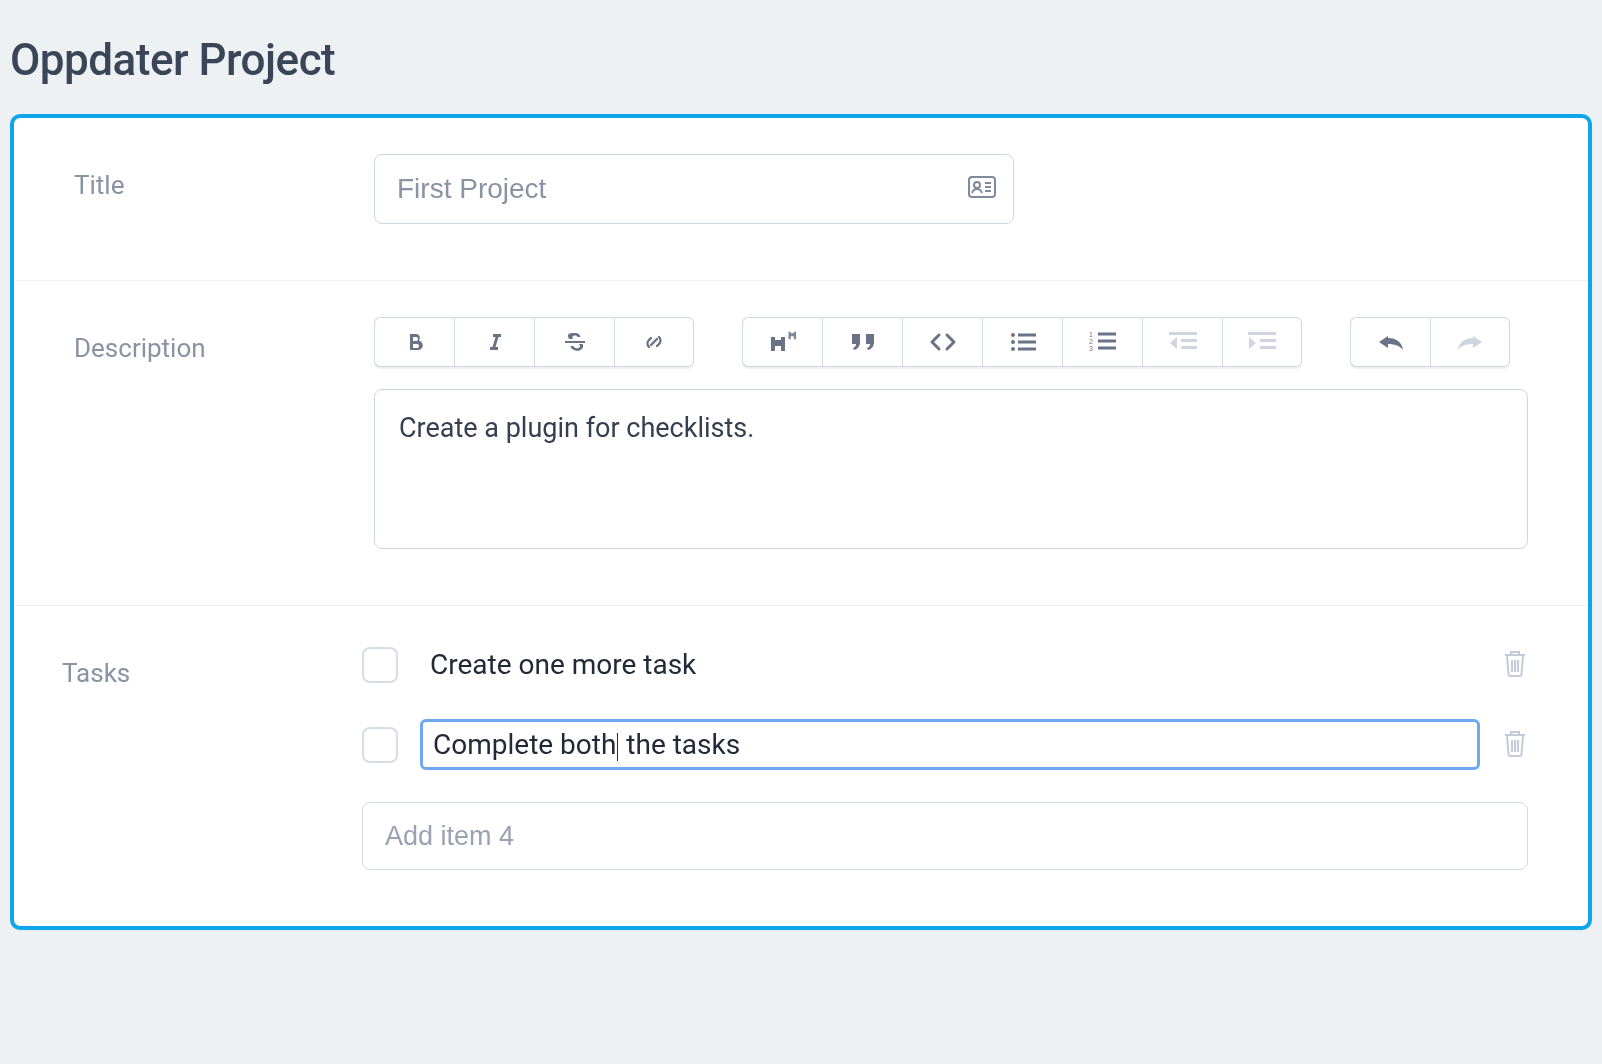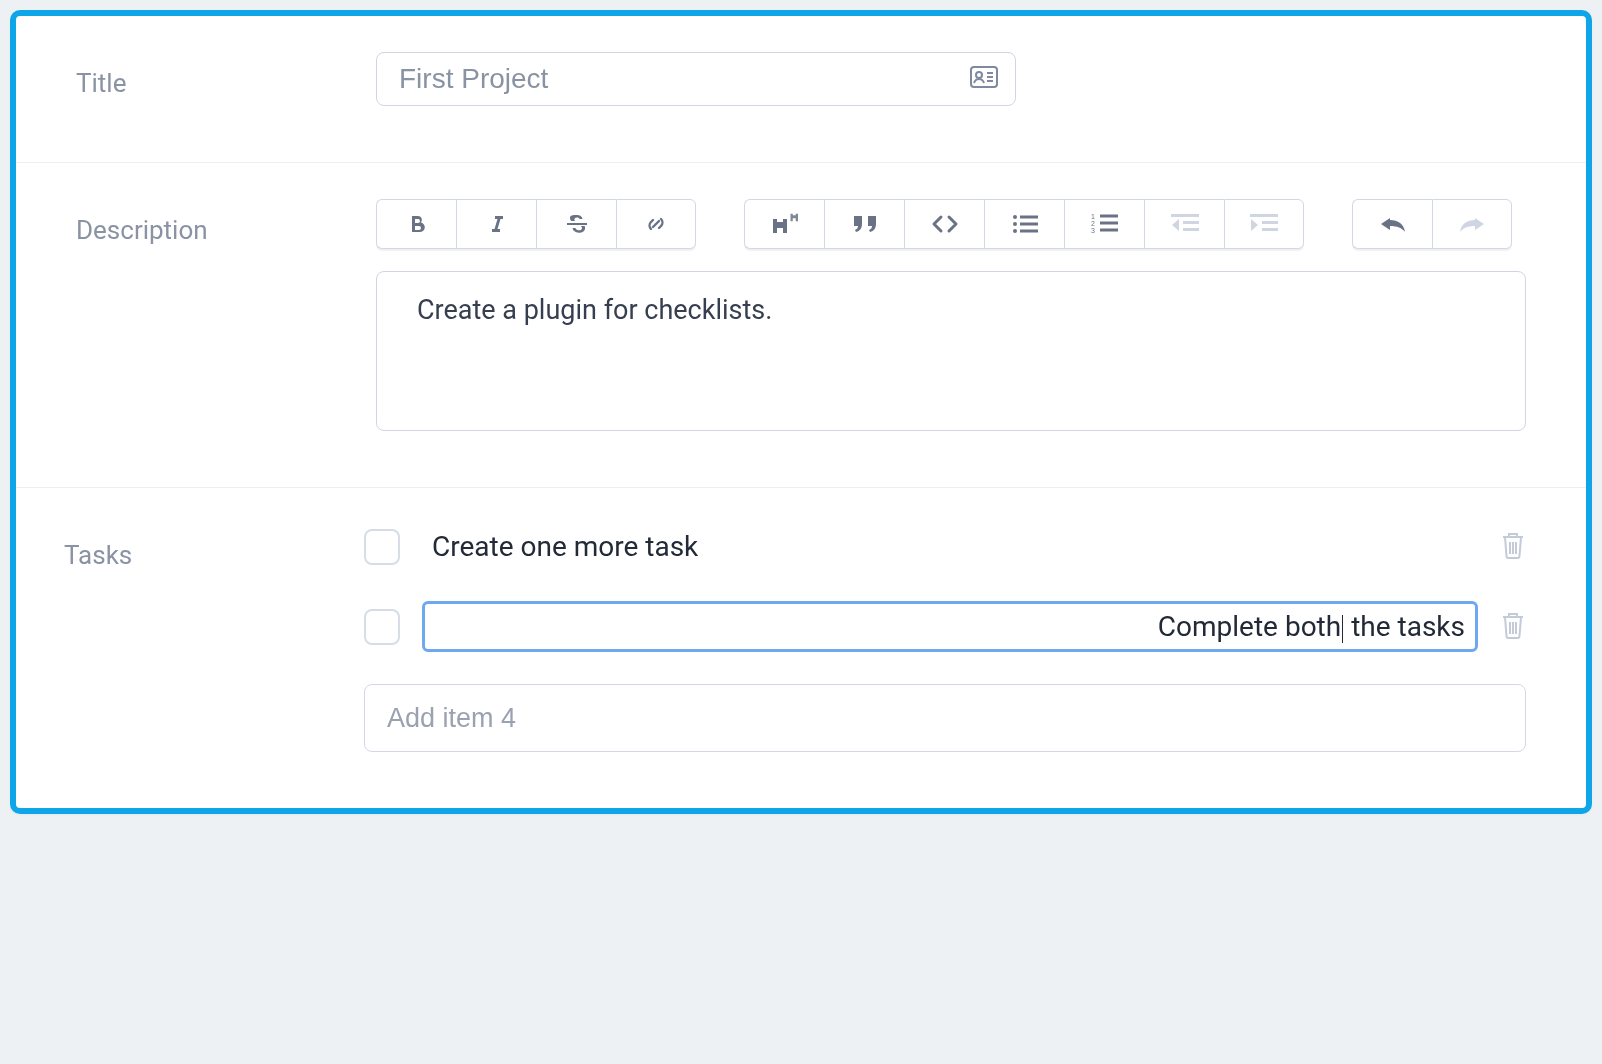--- a/index.html
+++ b/index.html
@@ -17,21 +17,21 @@
   .page-title {
     font-size: 44px;
     font-weight: 500;
     color: #3a4558;
     margin: 24px 0 28px 0;
     letter-spacing: -0.5px;
   }
   .card {
     background: #fff;
     border-radius: 10px;
-    border: 6px solid #0ea5e9;
+    border: 4px solid #0ea5e9;
     box-shadow: 0 1px 2px rgba(40,50,70,0.04);
   }
   .section {
     display: flex;
     padding: 36px 60px 56px 60px;
     border-bottom: 1px solid #eceff4;
   }
   .section:last-child { border-bottom: none; }
   .label-col {
     width: 300px;
@@ -42,21 +42,21 @@
   }
   .field-col { flex: 1; }
 
   
   .title-input-wrap {
     position: relative;
     width: 640px;
   }
   .text-input {
     width: 100%;
-    height: 54px;
+    height: 70px;
     border: 1px solid #cfd6e1;
     border-radius: 8px;
     font-size: 28px;
     color: #8a93a3;
     padding: 0 56px 0 22px;
     outline: none;
     background: #fff;
   }
   .text-input::placeholder { color: #9aa2b1; }
   .input-right-icon {
@@ -90,21 +90,21 @@
   }
   .tb-btn:first-child { border-top-left-radius: 6px; border-bottom-left-radius: 6px; }
   .tb-btn:last-child  { border-top-right-radius: 6px; border-bottom-right-radius: 6px; border-right-width: 1px; }
   .tb-btn.disabled { color: #cfd6e1; cursor: default; }
   .tb-btn svg { display:block; }
 
   .editor {
     border: 1px solid #cfd6e1;
     border-radius: 8px;
     min-height: 160px;
-    padding: 22px 40px;
+    padding: 22px 24px;
     font-size: 27px;
     color: #363f4f;
   }
 
   
   .tasks-col { flex:1; }
   .task-row {
     display: flex;
     align-items: center;
     gap: 22px;
@@ -128,21 +128,20 @@
     font-size: 28px;
     color: #232a37;
     flex:1;
     padding: 6px 10px;
   }
   .task-label.editing {
     border: 3px solid #6ea8ef;
     border-radius: 6px;
     outline: none;
     background:#fff;
-    text-align:right;
   }
   .trash {
     color: #c3cbd8;
     cursor:pointer;
     flex-shrink:0;
   }
   .caret {
     display:inline-block;
     width:1px; height:28px;
     background:#232a37;
@@ -161,20 +160,21 @@
     padding: 0 22px;
     color: #8a93a3;
     outline:none;
   }
   .add-item-input::placeholder { color:#9aa2b1; }
 </style>
 </head>
 <body>
 
 <div class="page">
+  <h1 class="page-title">Oppdater Project</h1>
 
   <div class="card">
 
     <div class="section">
       <div class="label-col">Title</div>
       <div class="field-col">
         <div class="title-input-wrap">
           <input class="text-input" type="text" value="First Project" style="">
           <span class="input-right-icon">
             <svg width="28" height="22" viewBox="0 0 28 22" fill="none" stroke="currentColor" stroke-width="2">

